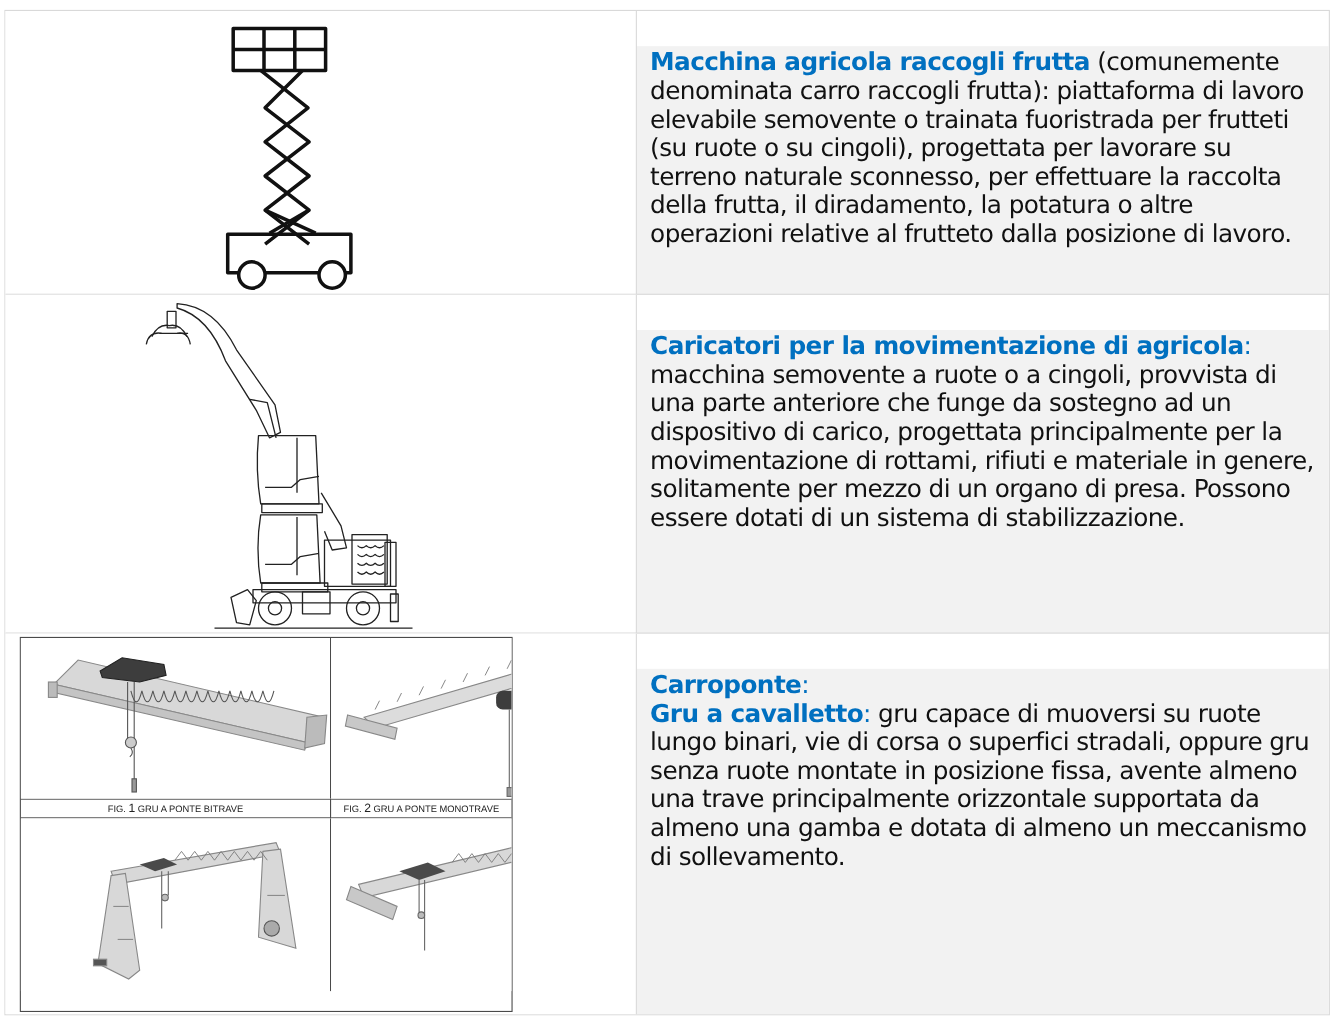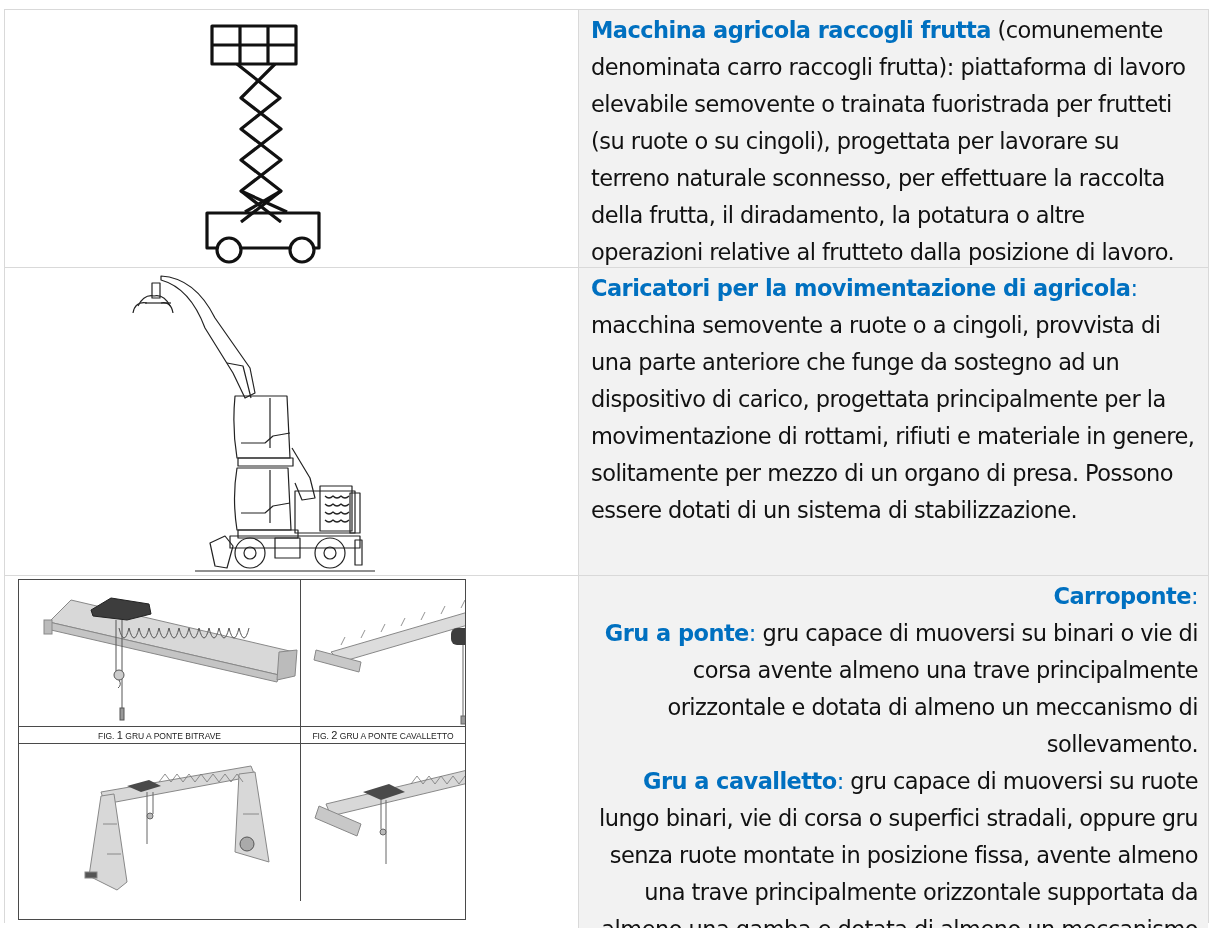--- a/index.html
+++ b/index.html
@@ -23,31 +23,32 @@
       border-right: 1px solid #d9d9d9;
       border-bottom: 1px solid #d9d9d9;
       position: relative;
       overflow: hidden;
     }
     .cell-txt {
       background: #f2f2f2;
       border-bottom: 1px solid #d9d9d9;
       padding: 2px 10px 0 12px;
       font-size: 22.5px;
-      line-height: 37px;
+      line-height: 26px;
       color: #111111;
       letter-spacing: -0.55px;
       word-spacing: 0px;
+      margin-top: 32px;
     }
     .term {
       color: #0070c0;
       font-weight: bold;
     }
     .colon { color: #0070c0; }
-    .block { display: block; text-align: right; }
+    .block { display: block; }
 
     
     .fig-grid {
       position: absolute;
       left: 13px; top: 3px;
       width: 448px; height: 341px;
       border: 1px solid #4a4a4a;
       display: grid;
       grid-template-columns: 282px 1fr;
       grid-template-rows: 146px 18px 1fr 18px;
@@ -189,21 +190,21 @@
             <line x1="162" y1="65" x2="162" y2="140"></line>
             <line x1="180" y1="65" x2="180" y2="100"></line>
             <line x1="186" y1="65" x2="186" y2="100"></line>
             <ellipse cx="183" cy="103" rx="4" ry="6" fill="#bbb"></ellipse>
             <rect x="160" y="136" width="5" height="8" fill="#999"></rect>
           </g>
         </svg>
       </div>
 
       <div class="fig-cap"><span>FIG. </span><span class="num">1</span><span> GRU A PONTE BITRAVE</span></div>
-      <div class="fig-cap last"><span>FIG. </span><span class="num">2</span><span> GRU A PONTE CAVALLETTO</span></div>
+      <div class="fig-cap last"><span>FIG. </span><span class="num">2</span><span> GRU A PONTE MONOTRAVE</span></div>
 
       <div class="fig-pic">
         <svg width="282" height="160" viewBox="0 0 282 160">
           <g stroke="#888" stroke-width="1" fill="#d8d8d8">
             <path d="M82,48 L232,22 L236,32 L86,60 Z"></path>
             <path d="M82,52 L95,50 L108,138 L98,146 L70,132 Z"></path>
             <path d="M220,30 L236,28 L250,118 L216,108 Z"></path>
             <rect x="66" y="128" width="12" height="6" fill="#555"></rect>
           </g>
           <g stroke="#777" stroke-width="0.8" fill="none">
@@ -242,17 +243,16 @@
           </g>
           <circle cx="222" cy="110" r="7" fill="#aaa" stroke="#555"></circle>
         </svg>
       </div>
 
       <div class="fig-cap bottom"><span>FIG. </span><span class="num">3</span><span> GRU A CAVALLETTO</span></div>
     </div>
   </div>
   <div class="cell-txt" style="border-bottom:none;">
     <span class="block"><span class="term">Carroponte</span><span class="colon">:</span></span>
-    <span class="block"><span class="term">Gru a ponte</span><span class="colon">:</span><span> gru capace di muoversi su binari o vie di corsa avente almeno una trave principalmente orizzontale e dotata di almeno un meccanismo di sollevamento.</span></span>
     <span class="block"><span class="term">Gru a cavalletto</span><span class="colon">:</span><span> gru capace di muoversi su ruote lungo binari, vie di corsa o superfici stradali, oppure gru senza ruote montate in posizione fissa, avente almeno una trave principalmente orizzontale supportata da almeno una gamba e dotata di almeno un meccanismo di sollevamento.</span></span>
   </div>
 
 </div>
 
 </body></html>

